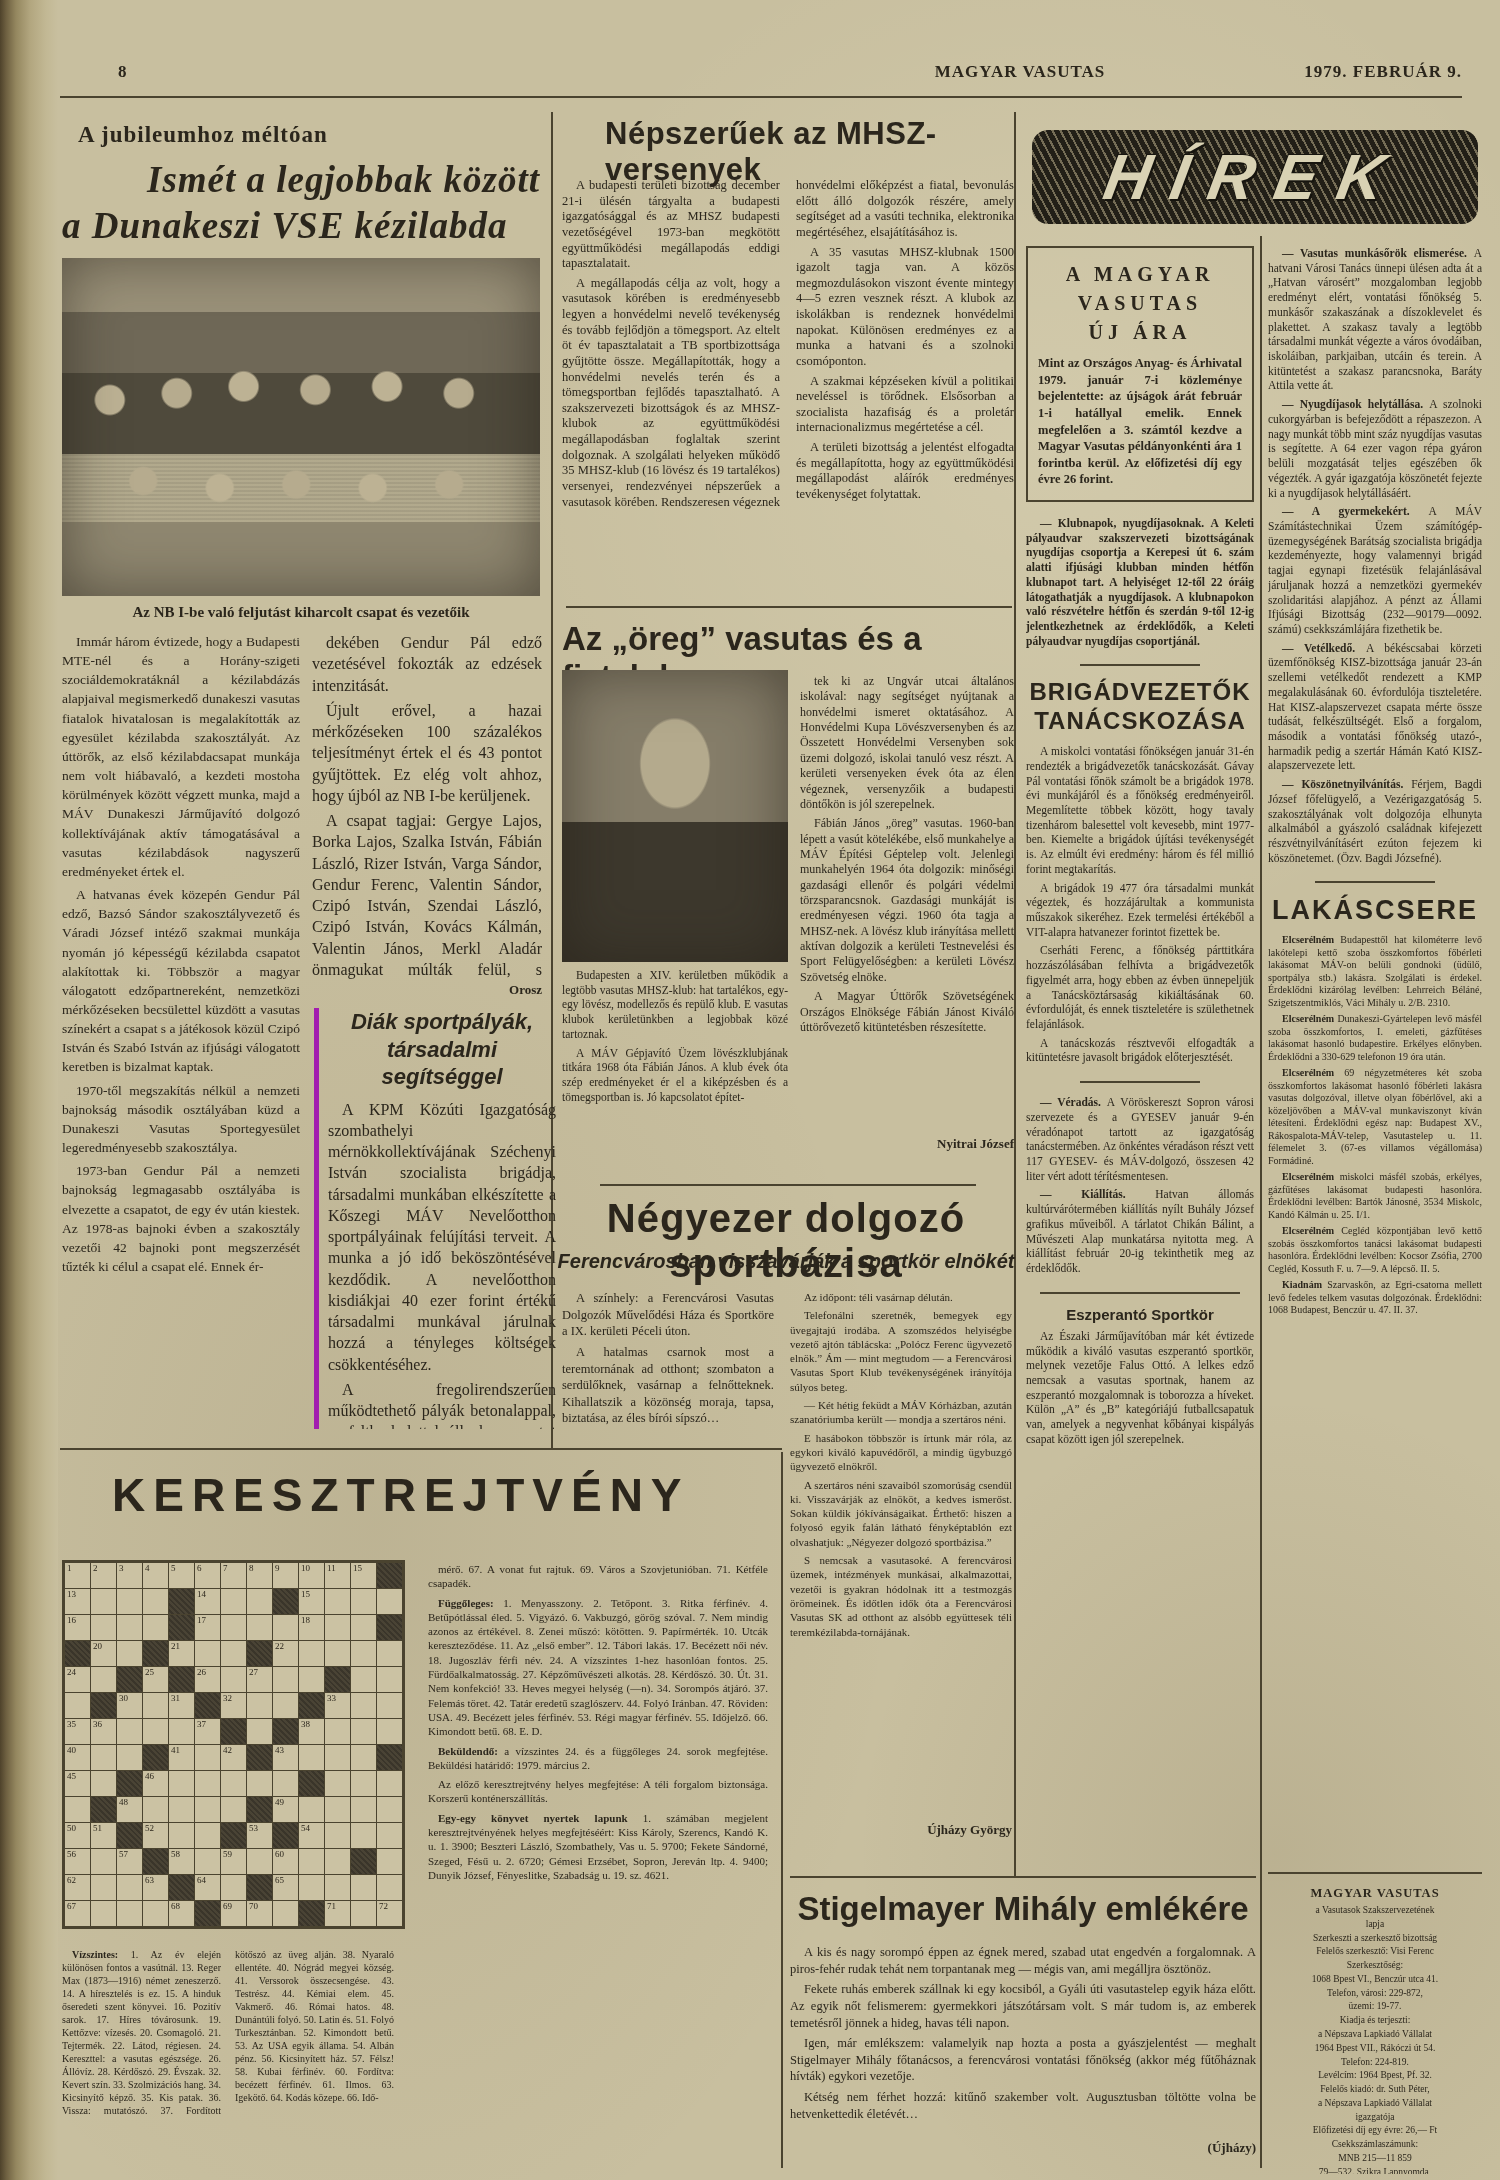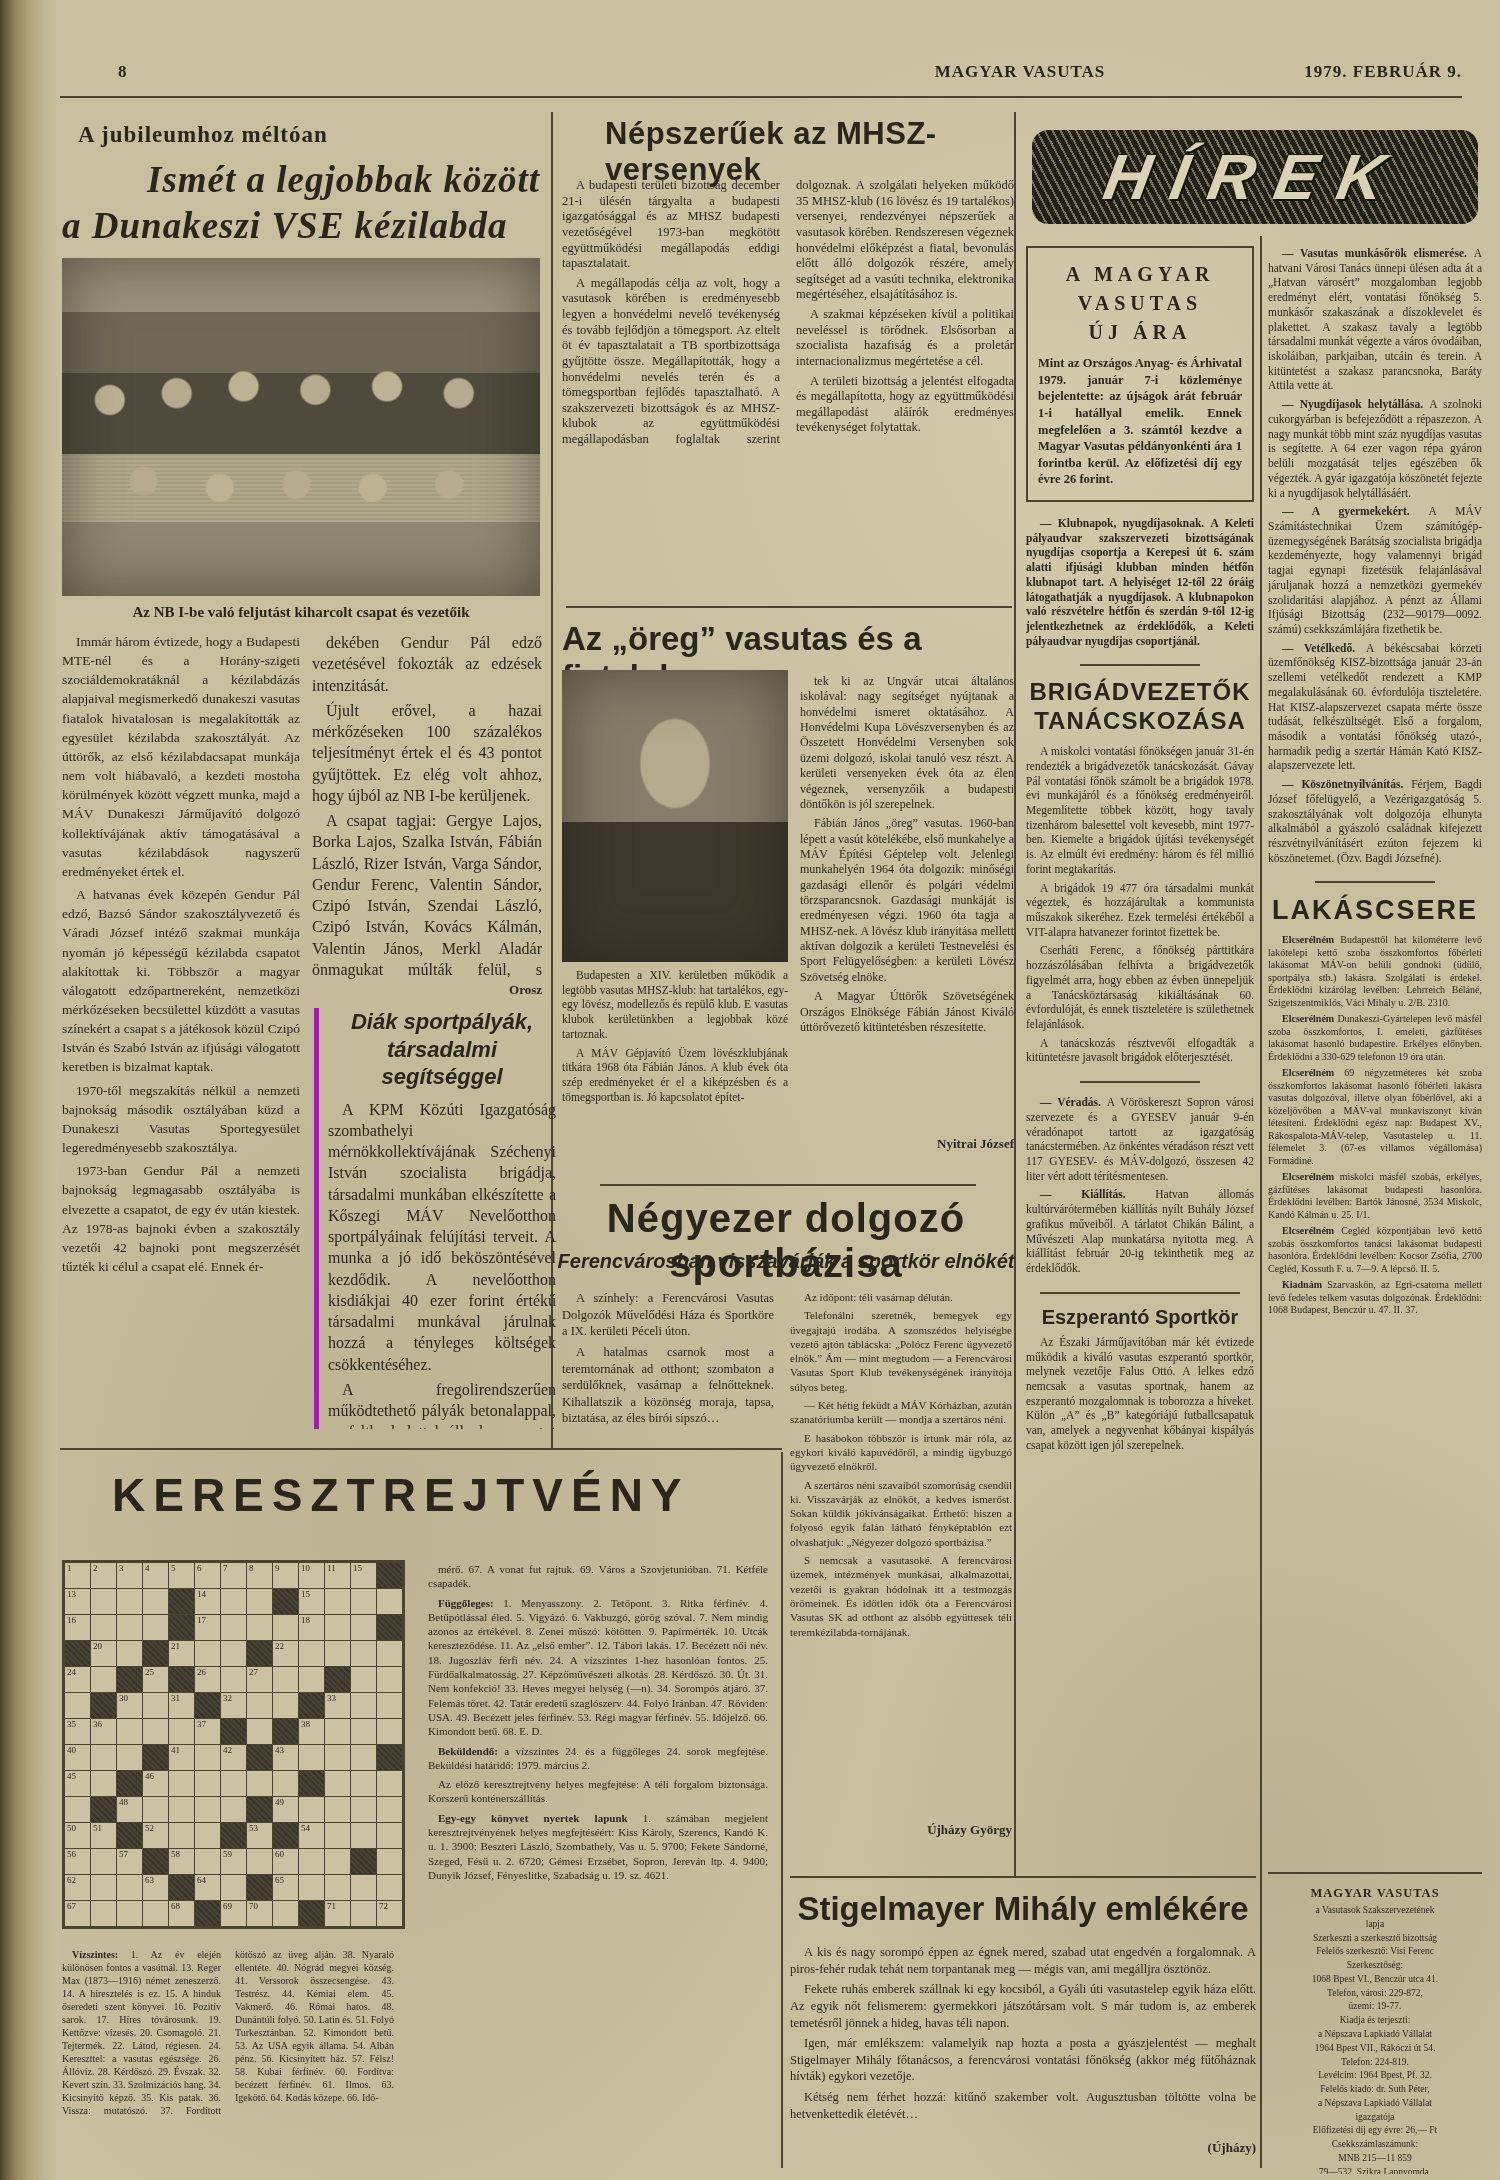--- a/index.html
+++ b/index.html
@@ -61,21 +61,21 @@
 
   
   .hirek-banner{background:repeating-linear-gradient(62deg,#221f17 0 5px,#756d56 5px 7px);
       border-radius:16px;display:flex;align-items:center;justify-content:center;}
   .hirek-banner span{font-family:"Liberation Sans",sans-serif;font-weight:bold;font-style:italic;
       font-size:64px;letter-spacing:20px;color:#d9d2b4;transform:skewX(-10deg);
       text-shadow:2px 2px 0 #16140e, -1px -1px 0 #16140e;}
   .box{border:2px solid #4a432f;padding:12px 10px;}
   .box-title{font-weight:bold;font-size:20px;letter-spacing:5px;text-align:center;line-height:1.45;}
   .colhead{font-weight:bold;font-size:24px;text-align:center;letter-spacing:1px;line-height:1.2;}
-  .colhead2{font-weight:bold;font-size:20px;text-align:center;}
+  .colhead2{font-weight:bold;font-size:15px;text-align:center;}
   .divider{width:120px;height:2px;background:#4a432f;margin:12px auto;}
   .divider.wide{width:200px;}
   .lak-title{font-weight:bold;font-size:27px;text-align:center;letter-spacing:2px;font-family:"Liberation Sans",sans-serif;}
   .colophon{font-size:9.5px;line-height:1.45;text-align:center;}
   .colophon div:first-child{font-weight:bold;font-size:12.5px;letter-spacing:1px;margin-bottom:2px;}
 
   
   .h-cw{font-weight:bold;font-size:46px;letter-spacing:8px;}
   .cw-grid{display:flex;flex-direction:column;gap:1px;background:#4a432f;border:2px solid #4a432f;padding:1px;width:fit-content;}
   .cw-row{display:flex;gap:1px;}
@@ -473,20 +473,21 @@
       <p><b>Függőleges: </b>1. Menyasszony. 2. Tetőpont. 3. Ritka férfinév. 4. Betűpótlással éled. 5. Vigyázó. 6. Vakbuzgó, görög szóval. 7. Nem mindig azonos az értékével. 8. Zenei műszó: kötötten. 9. Papírmérték. 10. Utcák kereszteződése. 11. Az „első ember”. 12. Tábori lakás. 17. Becézett női név. 18. Jugoszláv férfi név. 24. A vízszintes 1-hez hasonlóan fontos. 25. Fürdőalkalmatosság. 27. Képzőművészeti alkotás. 28. Kérdőszó. 30. Út. 31. Nem konfekció! 33. Heves megyei helység (—n). 34. Sorompós átjáró. 37. Felemás töret. 42. Tatár eredetű szaglószerv. 44. Folyó Iránban. 47. Röviden: USA. 49. Becézett jeles férfinév. 53. Régi magyar férfinév. 55. Időjelző. 66. Kimondott betű. 68. E. D.</p>
       <p><b>Beküldendő: </b>a vízszintes 24. és a függőleges 24. sorok megfejtése. Beküldési határidő: 1979. március 2.</p>
       <p>Az előző keresztrejtvény helyes megfejtése: A téli forgalom biztonsága. Korszerű konténerszállítás.</p>
       <p><b>Egy-egy könyvet nyertek lapunk </b>1. számában megjelent keresztrejtvényének helyes megfejtéséért: Kiss Károly, Szerencs, Kandó K. u. 1. 3900; Beszteri László, Szombathely, Vas u. 5. 9700; Fekete Sándorné, Szeged, Fésű u. 2. 6720; Gémesi Erzsébet, Sopron, Jereván ltp. 4. 9400; Dunyik József, Fényeslitke, Szabadság u. 19. sz. 4621.</p>
     </div>
 
   <div class="abs sans h-mhsz" style="left:566px;top:116px;width:446px;margin-left:39px;">Népszerűek az MHSZ-versenyek</div>
   <div class="abs bt twocol" style="left:562px;top:178px;width:452px;height:420px;font-size:12.5px;line-height:1.25;">
       <p>A budapesti területi bizottság december 21-i ülésén tárgyalta a budapesti igazgatósággal és az MHSZ budapesti vezetőségével 1973-ban megkötött együttműködési megállapodás eddigi tapasztalatait.</p>
       <p>A megállapodás célja az volt, hogy a vasutasok körében is eredményesebb legyen a honvédelmi nevelő tevékenység és tovább fejlődjön a tömegsport. Az eltelt öt év tapasztalatait a TB sportbizottsága gyűjtötte össze. Megállapították, hogy a honvédelmi nevelés terén és a tömegsportban fejlődés tapasztalható. A szakszervezeti bizottságok és az MHSZ-klubok az együttműködési megállapodásban foglaltak szerint dolgoznak. A szolgálati helyeken működő 35 MHSZ-klub (16 lövész és 19 tartalékos) versenyei, rendezvényei népszerűek a vasutasok körében. Rendszeresen végeznek honvédelmi előképzést a fiatal, bevonulás előtt álló dolgozók részére, amely segítséget ad a vasúti technika, elektronika megértéséhez, elsajátításához is.</p>
+      <p>A 35 vasutas MHSZ-klubnak 1500 igazolt tagja van. A közös megmozdulásokon viszont évente mintegy 4—5 ezren vesznek részt. A klubok az iskolákban is rendeznek honvédelmi napokat. Különösen eredményes ez a munka a hatvani és a szolnoki csomóponton.</p>
       <p>A szakmai képzéseken kívül a politikai neveléssel is törődnek. Elsősorban a szocialista hazafiság és a proletár internacionalizmus megértetése a cél.</p>
       <p>A területi bizottság a jelentést elfogadta és megállapította, hogy az együttműködési megállapodást aláírók eredményes tevékenységet folytattak.</p>
     </div>
   <div class="hrule" style="left:566px;top:606px;width:446px;"></div>
 
   <div class="abs sans h-oreg" style="left:562px;top:620px;width:452px;">Az „öreg” vasutas és a fiatalok</div>
   <div class="abs photo portrait-photo" style="left:562px;top:670px;width:226px;height:292px;"></div>
   <div class="abs bt small" style="left:562px;top:968px;width:226px;height:198px;">
       <p>Budapesten a XIV. kerületben működik a legtöbb vasutas MHSZ-klub: hat tartalékos, egy-egy lövész, modellezős és repülő klub. E vasutas klubok kerületünkben a legjobbak közé tartoznak.</p>
       <p>A MÁV Gépjavító Üzem lövészklubjának titkára 1968 óta Fábián János. A klub évek óta szép eredményeket ér el a kiképzésben és a tömegsportban is. Jó kapcsolatot építet-</p>

